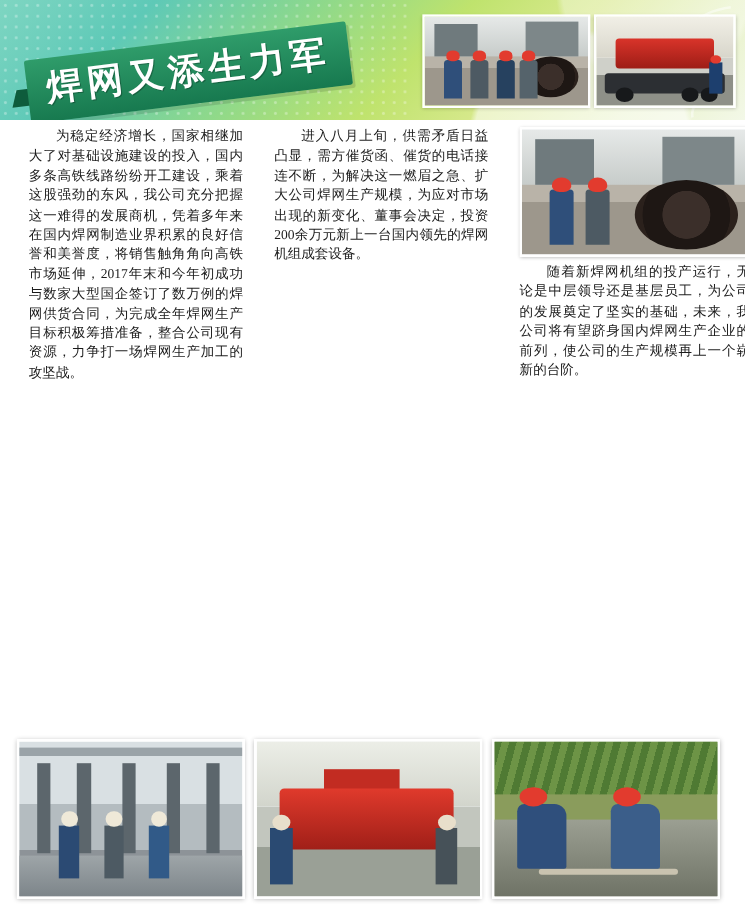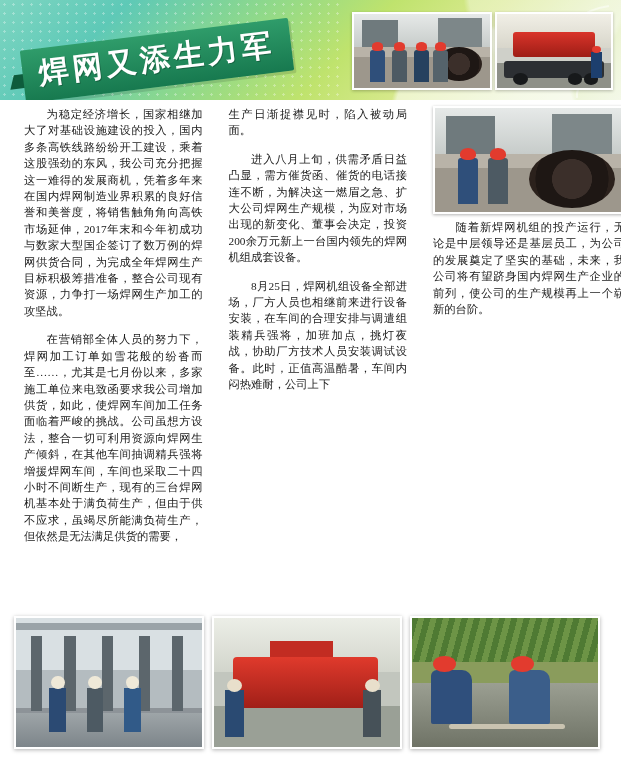--- a/index.html
+++ b/index.html
@@ -237,27 +237,24 @@
       <div class="pr"></div>
     </div>
 
   </div>
 </div>
 
 <div class="content">
 
   <div class="col">
     <p>为稳定经济增长，国家相继加大了对基础设施建设的投入，国内多条高铁线路纷纷开工建设，乘着这股强劲的东风，我公司充分把握这一难得的发展商机，凭着多年来在国内焊网制造业界积累的良好信誉和美誉度，将销售触角角向高铁市场延伸，2017年末和今年初成功与数家大型国企签订了数万例的焊网供货合同，为完成全年焊网生产目标积极筹措准备，整合公司现有资源，力争打一场焊网生产加工的攻坚战。</p>
-    <p>在营销部全体人员的努力下，焊网加工订单如雪花般的纷沓而至……，尤其是七月份以来，多家施工单位来电致函要求我公司增加供货，如此，使焊网车间加工任务面临着严峻的挑战。公司虽想方设法，整合一切可利用资源向焊网生产倾斜，在其他车间抽调精兵强将增援焊网车间，车间也采取二十四小时不间断生产，现有的三台焊网机基本处于满负荷生产，但由于供不应求，虽竭尽所能满负荷生产，但依然是无法满足供货的需要，</p>
   </div>
 
   <div class="col">
-    <p class="nogap" style="text-indent:0">生产日渐捉襟见时，陷入被动局面。</p>
     <p>进入八月上旬，供需矛盾日益凸显，需方催货函、催货的电话接连不断，为解决这一燃眉之急、扩大公司焊网生产规模，为应对市场出现的新变化、董事会决定，投资200余万元新上一台国内领先的焊网机组成套设备。</p>
-    <p>8月25日，焊网机组设备全部进场，厂方人员也相继前来进行设备安装，在车间的合理安排与调遣组装精兵强将，加班加点，挑灯夜战，协助厂方技术人员安装调试设备。此时，正值高温酷暑，车间内闷热难耐，公司上下</p>
   </div>
 
   <div class="col">
     <div class="col-right-photo">
       <div class="scene scene-a">
         <div class="bldg"></div>
           <div class="door"></div>
           <div class="door2"></div>
         <div class="reel" style="right:4%;bottom:4%;width:46%;height:56%"></div>
         <div class="p p1"></div>

